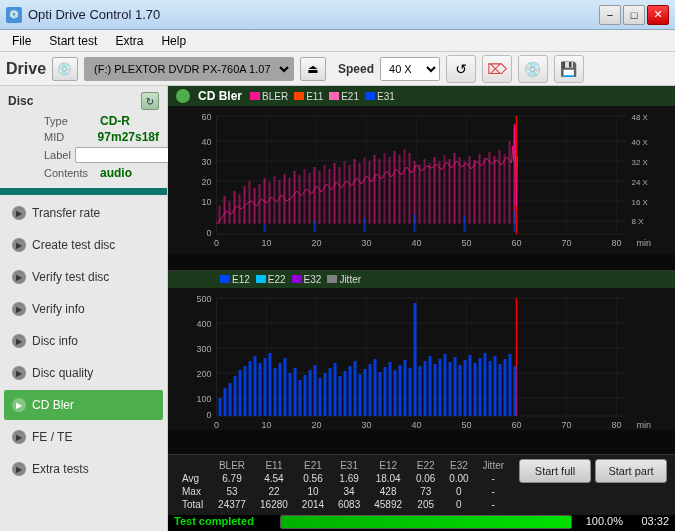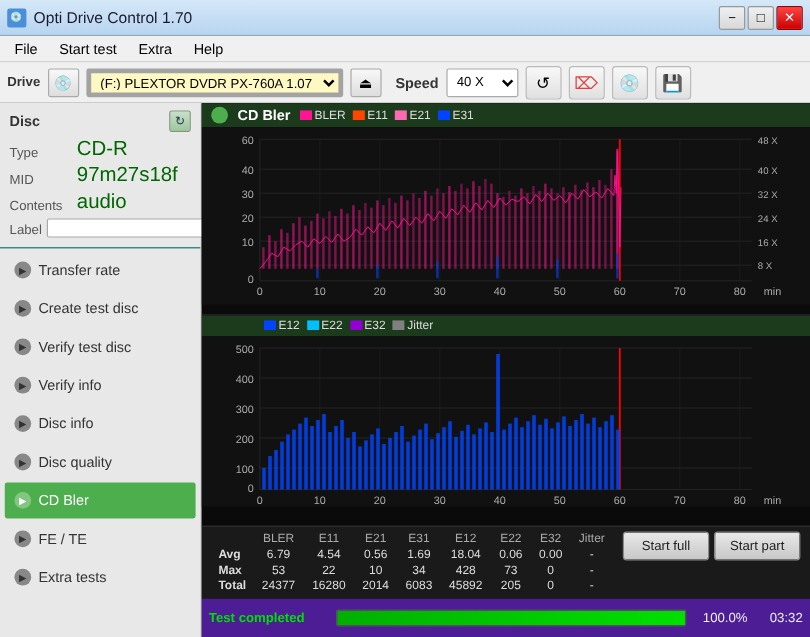--- a/index.html
+++ b/index.html
@@ -37,24 +37,24 @@
     
     .drive-bar {
       background: #f0f0f0;
       height: 34px;
       display: flex;
       align-items: center;
       padding: 0 6px;
       border-bottom: 1px solid #ccc;
       gap: 6px;
     }
-    .drive-label { font-size: 11px; font-weight: 600; color: #333; text-align: right; }
+    .drive-label { font-size: 16px; font-weight: 600; color: #333; text-align: right; }
     .drive-select {
-      background: #fef9c3;
-      border: 4px solid #a3a3a3;
+      background: #a3a3a3;
+      border: 2px solid #a3a3a3;
       border-radius: 2px;
       padding: 2px 4px;
       font-size: 11px;
       height: 24px;
       min-width: 200px;
     }
     .drive-btn { width: 26px; height: 24px; background: linear-gradient(to bottom, #f8f8f8, #ddd); border: 1px solid #aaa; border-radius: 2px; cursor: pointer; display: flex; align-items: center; justify-content: center; font-size: 12px; }
     .speed-label { font-size: 12px; font-weight: 600; color: #333; margin-left: 6px; }
     .speed-select { background: white; border: 1px solid #aaa; border-radius: 2px; padding: 2px 4px; font-size: 11px; height: 24px; width: 60px; }
     .drive-icon-btn { width: 30px; height: 28px; background: linear-gradient(to bottom, #f8f8f8, #e0e0e0); border: 1px solid #bbb; border-radius: 3px; cursor: pointer; display: flex; align-items: center; justify-content: center; font-size: 14px; }
@@ -72,33 +72,33 @@
       background: #e8e8e8;
       border-right: 1px solid #ccc;
       display: flex;
       flex-direction: column;
     }
 
     
     .disc-panel {
       background: #e8e8e8;
       padding: 6px 8px;
-      border-bottom: 1px solid #0f766e;
+      border-bottom: 7px solid #0f766e;
     }
     .disc-header {
       display: flex;
       align-items: center;
       justify-content: space-between;
       margin-bottom: 4px;
     }
     .disc-title { font-weight: 700; font-size: 12px; color: #333; }
     .disc-refresh-btn { width: 18px; height: 18px; background: linear-gradient(to bottom, #c8e0c8, #a0c4a0); border: 1px solid #7a9a7a; border-radius: 2px; cursor: pointer; display: flex; align-items: center; justify-content: center; font-size: 10px; color: #234; }
-    .disc-row { display: flex; align-items: flex-end; margin-bottom: 2px; gap: 4px; }
+    .disc-row { display: flex; align-items: center; margin-bottom: 2px; gap: 4px; margin-left: 36px; }
     .disc-row-label { font-size: 11px; color: #555; width: 52px; }
-    .disc-row-value { font-size: 17px; color: #006600; font-weight: 400; }
+    .disc-row-value { font-size: 12px; color: #006600; font-weight: 700; }
     .disc-label-input { flex: 1; height: 16px; border: 1px solid #aaa; border-radius: 2px; font-size: 10px; background: white; }
     .disc-label-btn { width: 18px; height: 18px; background: linear-gradient(to bottom, #f0f0f0, #d8d8d8); border: 1px solid #aaa; border-radius: 2px; cursor: pointer; display: flex; align-items: center; justify-content: center; font-size: 10px; }
 
     
     .sidebar-nav { flex: 1; display: flex; flex-direction: column; padding: 2px 0; }
     .nav-item {
       height: 30px;
       display: flex;
       align-items: center;
       padding: 0 10px 0 8px;
@@ -177,42 +177,42 @@
     }
     .stats-table { flex: 1; }
     .stats-table table { border-collapse: collapse; width: 100%; }
     .stats-table td, .stats-table th {
       font-size: 10px;
       padding: 1px 6px;
       text-align: center;
       color: #ddd;
     }
     .stats-table th { color: #aaa; font-weight: 400; }
-    .stats-label { color: #ccc; font-weight: 700; text-align: left !important; }
+    .stats-label { color: #ccc; font-weight: 400; text-align: left !important; }
     .stat-val { color: #00ff00; }
     .stat-dash { color: #666; }
 
     .action-buttons { display: flex; gap: 4px; justify-content: center; padding-left: 8px; }
     .action-btn {
       width: 72px;
       height: 24px;
       background: linear-gradient(to bottom, #e8e8e8, #c8c8c8);
       border: 1px solid #888;
       border-radius: 3px;
       cursor: pointer;
       font-size: 11px;
       color: #222;
     }
 
     
     .status-bar {
-      height: 32px;
-      background: #4c1d95;
-      display: flex;
-      align-items: center;
+      height: 16px;
+      background: #000000;
+      display: flex;
+      align-items: flex-start;
       padding: 0 6px;
       gap: 6px;
     }
     .status-text { color: #00e000; font-size: 11px; font-weight: 600; min-width: 100px; }
     .progress-bar-container { flex: 1; height: 14px; background: #222; border: 1px solid #555; border-radius: 2px; overflow: hidden; }
     .progress-bar-fill { height: 100%; background: linear-gradient(to right, #00b000, #00e000); }
     .progress-pct { color: #eee; font-size: 11px; min-width: 45px; text-align: right; }
     .progress-time { color: #eee; font-size: 11px; min-width: 40px; text-align: right; }
 
     svg.chart-svg { display: block; width: 100%; }
@@ -269,27 +269,27 @@
       </div>
       <div class="disc-row">
         <span class="disc-row-label">Type</span>
         <span class="disc-row-value">CD-R</span>
       </div>
       <div class="disc-row">
         <span class="disc-row-label">MID</span>
         <span class="disc-row-value">97m27s18f</span>
       </div>
       <div class="disc-row">
-        <span class="disc-row-label">Contents</span>
-        <span class="disc-row-value">audio</span>
-      </div>
-      <div class="disc-row">
         <span class="disc-row-label">Label</span>
         <input type="text" class="disc-label-input" style="">
         <button class="disc-label-btn">⚙</button>
+      </div>
+      <div class="disc-row">
+        <span class="disc-row-label">Contents</span>
+        <span class="disc-row-value">audio</span>
       </div>
     </div>
 
     <div class="sidebar-nav">
       <div class="nav-item">
         <div class="nav-icon">▶</div>
         <span>Transfer rate</span>
       </div>
       <div class="nav-item">
         <div class="nav-icon">▶</div>

